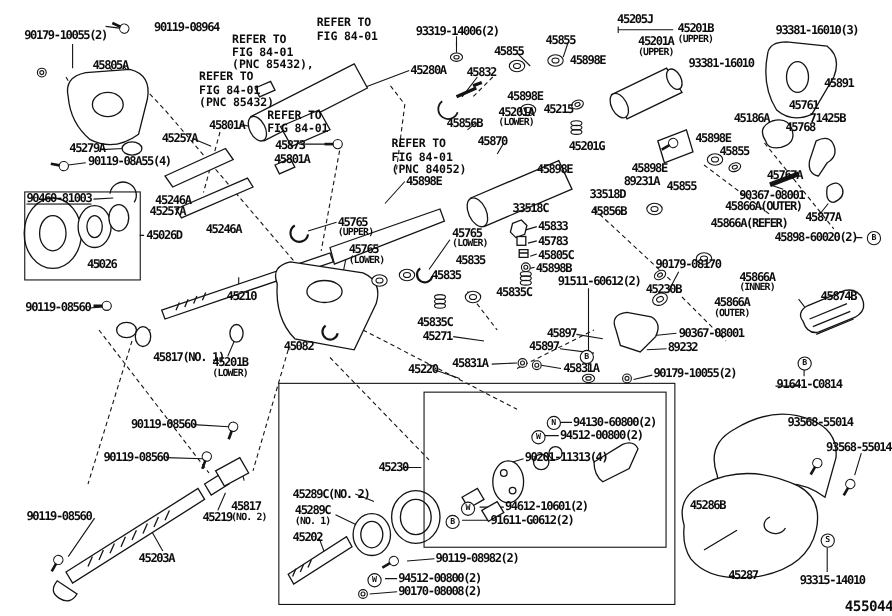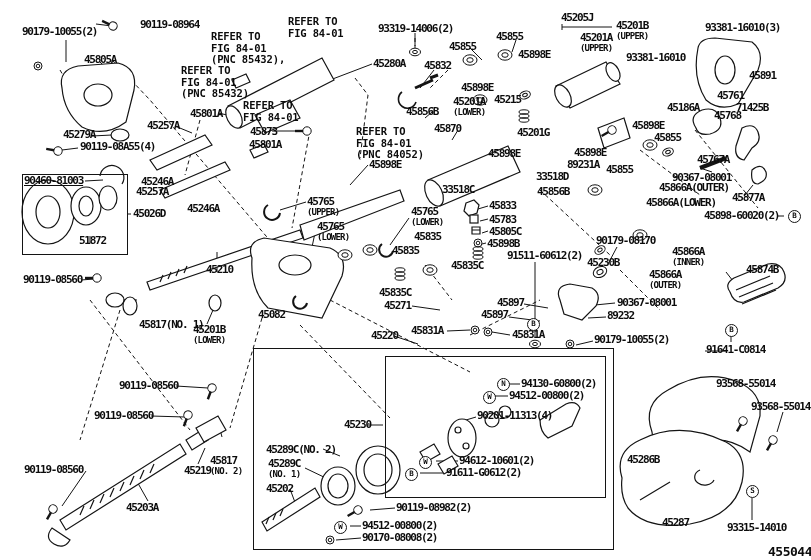--- a/index.html
+++ b/index.html
@@ -255,44 +255,44 @@
       <div class="lbl" style="left: 736px; top: 103px;"><div>71425B</div></div>
       <div class="lbl" style="left: 714px; top: 111px;"><div>45768</div></div>
       <div class="lbl" style="left: 697px; top: 155px;"><div>45767A</div></div>
       <div class="lbl" style="left: 632px; top: 121px;"><div>45898E</div></div>
       <div class="lbl" style="left: 654px; top: 133px;"><div>45855</div></div>
       <div class="lbl" style="left: 24px; top: 176px; text-decoration: underline;"><div>90460-81003</div></div>
       <div class="lbl" style="left: 141px; top: 177px;"><div>45246A</div></div>
       <div class="lbl" style="left: 136px; top: 187px;"><div>45257A</div></div>
       <div class="lbl" style="left: 187px; top: 204px;"><div>45246A</div></div>
       <div class="lbl" style="left: 133px; top: 209px;"><div>45026D</div></div>
-      <div class="lbl" style="left: 79px; top: 236px;"><div>51872</div></div>
+      <div class="lbl" style="left: 79px; top: 236px;"><div>45026</div></div>
       <div class="lbl" style="left: 23px; top: 275px;"><div>90119-08560</div></div>
       <div class="lbl" style="left: 206px; top: 265px;"><div>45210</div></div>
       <div class="lbl" style="left: 307px; top: 197px;"><div>45765</div><div class="sub">(UPPER)</div></div>
       <div class="lbl" style="left: 411px; top: 207px;"><div>45765</div><div class="sub">(LOWER)</div></div>
       <div class="lbl" style="left: 317px; top: 222px;"><div>45765</div><div class="sub">(LOWER)</div></div>
       <div class="lbl" style="left: 414px; top: 232px;"><div>45835</div></div>
       <div class="lbl" style="left: 392px; top: 246px;"><div>45835</div></div>
       <div class="lbl" style="left: 451px; top: 261px;"><div>45835C</div></div>
       <div class="lbl" style="left: 379px; top: 288px;"><div>45835C</div></div>
-      <div class="lbl" style="left: 442px; top: 185px;"><div>33518C</div></div>
+      <div class="lbl" style="left: 442px; top: 185px; padding-left: 24px;"><div>33518C</div></div>
       <div class="lbl" style="left: 489px; top: 201px;"><div>45833</div></div>
       <div class="lbl" style="left: 489px; top: 215px;"><div>45783</div></div>
       <div class="lbl" style="left: 489px; top: 227px;"><div>45805C</div></div>
       <div class="lbl" style="left: 487px; top: 239px;"><div>45898B</div></div>
       <div class="lbl" style="left: 507px; top: 251px;"><div>91511-60612(2)</div></div>
       <div class="lbl" style="left: 574px; top: 148px;"><div>45898E</div></div>
       <div class="lbl" style="left: 567px; top: 160px;"><div>89231A</div></div>
       <div class="lbl" style="left: 536px; top: 172px;"><div>33518D</div></div>
       <div class="lbl" style="left: 537px; top: 187px;"><div>45856B</div></div>
       <div class="lbl" style="left: 606px; top: 165px;"><div>45855</div></div>
       <div class="lbl" style="left: 672px; top: 173px;"><div>90367-08001</div></div>
       <div class="lbl" style="left: 659px; top: 183px;"><div>45866A(OUTER)</div></div>
-      <div class="lbl" style="left: 646px; top: 198px;"><div>45866A(LOWER)</div></div>
+      <div class="lbl" style="left: 646px; top: 198px;"><div>45866A(REFER)</div></div>
       <div class="lbl" style="left: 732px; top: 193px;"><div>45877A</div></div>
       <div class="lbl" style="left: 704px; top: 211px;"><div>45898-60020(2)</div></div>
       <div class="lbl" style="left: 596px; top: 236px;"><div>90179-08170</div></div>
       <div class="lbl" style="left: 587px; top: 258px;"><div>45230B</div></div>
       <div class="lbl" style="left: 672px; top: 247px;"><div>45866A</div><div class="sub">(INNER)</div></div>
       <div class="lbl" style="left: 649px; top: 270px;"><div>45866A</div><div class="sub">(OUTER)</div></div>
       <div class="lbl" style="left: 746px; top: 265px;"><div>45874B</div></div>
       <div class="lbl" style="left: 617px; top: 298px;"><div>90367-08001</div></div>
       <div class="lbl" style="left: 607px; top: 311px;"><div>89232</div></div>
       <div class="lbl" style="left: 594px; top: 335px;"><div>90179-10055(2)</div></div>

